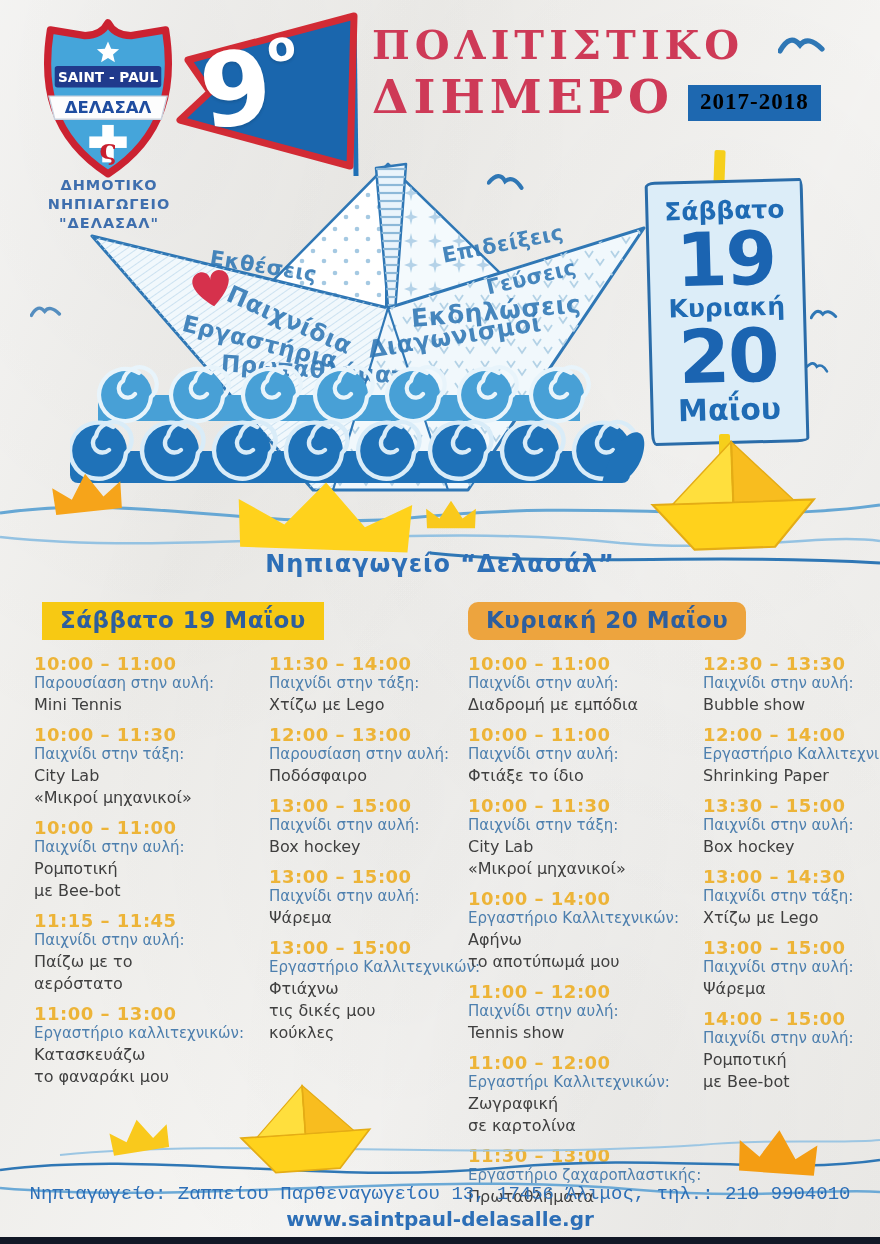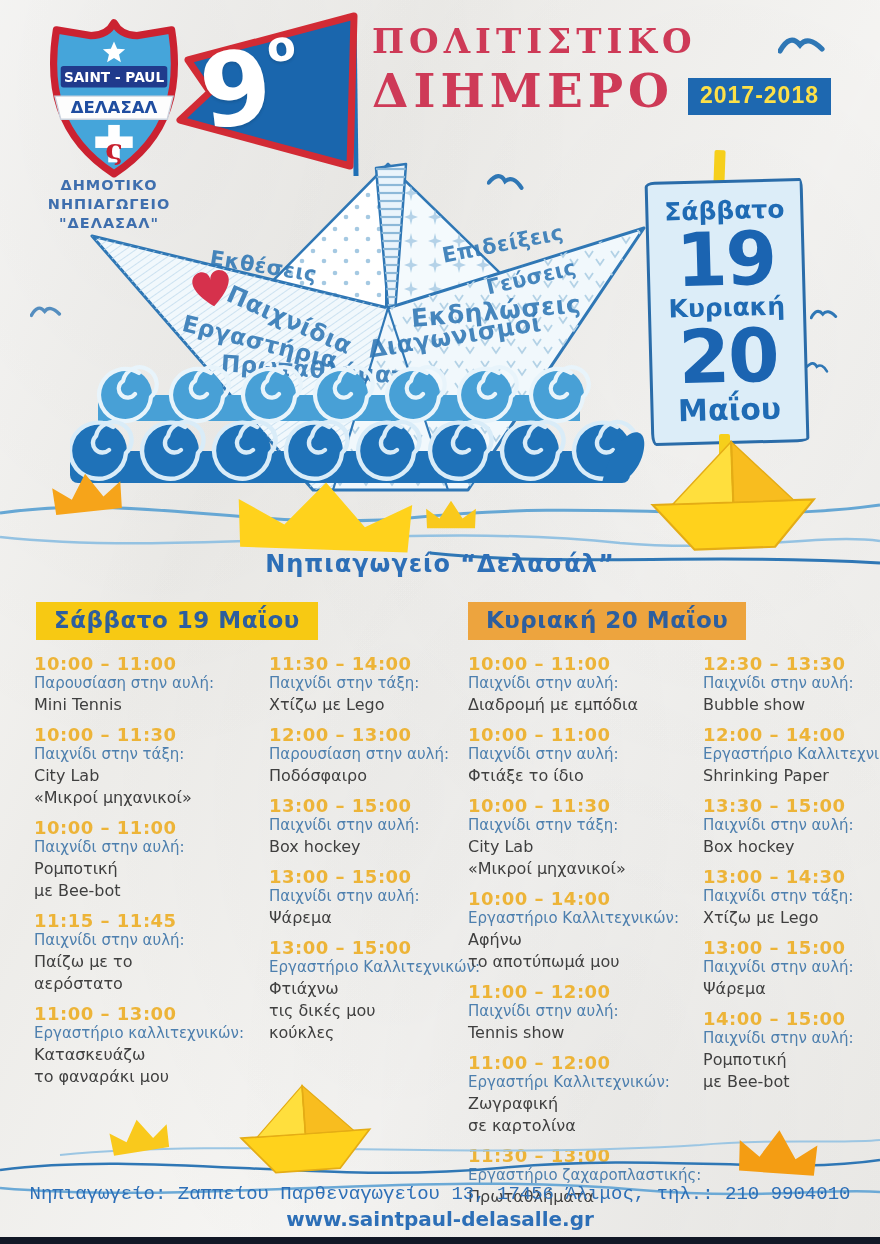--- a/index.html
+++ b/index.html
@@ -9,42 +9,42 @@
     background:#f3f2ef;
     background-image:
       radial-gradient(ellipse at 18% 8%, rgba(0,0,0,0.04), transparent 42%),
       radial-gradient(ellipse at 82% 28%, rgba(0,0,0,0.035), transparent 46%),
       radial-gradient(ellipse at 45% 64%, rgba(0,0,0,0.03), transparent 50%),
       radial-gradient(ellipse at 70% 90%, rgba(0,0,0,0.035), transparent 45%),
       linear-gradient(115deg, rgba(255,255,255,0.55), rgba(0,0,0,0.025) 30%, rgba(255,255,255,0.35) 62%, rgba(0,0,0,0.03));
   }
   .abs{position:absolute;}
   
-  .logo{left:42px;top:18px;width:144px;height:162px;}
+  .logo{left:36px;top:18px;width:144px;height:162px;}
   .school-name{
     left:14px;top:176px;width:190px;text-align:center;
     color:#3f6fae;font-weight:bold;font-size:14.5px;line-height:1.3;
     letter-spacing:1px;white-space:pre-line;
   }
   
   .flag{left:158px;top:8px;width:215px;height:170px;}
   .flag-number{
     left:200px;top:30px;color:#ffffff;font-weight:bold;
     font-size:102px;line-height:1;transform:rotate(-7deg);
     text-shadow:0 2px 3px rgba(0,0,0,0.12);
   }
   .flag-number sup{font-size:42px;vertical-align:58px;}
   
   .title{left:372px;top:24px;width:470px;color:#ce3a57;font-family:"DejaVu Serif",serif;font-weight:bold;}
-  .title-line1{font-size:34px;letter-spacing:5px;line-height:1.05;}
+  .title-line1{font-size:40px;letter-spacing:5px;line-height:1.05;}
   .title-row{display:flex;align-items:flex-end;margin-top:6px;}
   .title-line2{font-size:47px;letter-spacing:5px;line-height:1.05;}
   .year-badge{
-    margin-left:14px;margin-top:10px;background:#1e68b0;color:#fde047;
-    font-family:Liberation Sans, sans-serif;font-weight:bold;font-size:23px;
+    margin-left:14px;margin-top:10px;background:#1e68b0;color:#000000;
+    font-family:Liberation Serif, serif;font-weight:bold;font-size:23px;
     padding:4px 12px 6px;letter-spacing:1px;
   }
   
   .mast{background:#f6cf1b;width:11px;border-radius:2px;}
   .date-panel{
     left:648px;top:180px;width:152px;height:258px;
     background:#dcedf8;border:3px solid #2a6ca9;
     border-radius:10px 3px 12px 5px / 5px 11px 4px 12px;
     transform:rotate(-1.5deg);
     display:flex;flex-direction:column;align-items:center;justify-content:center;
@@ -61,22 +61,22 @@
   }
   
   .venue{left:0;top:550px;width:100%;text-align:center;color:#2d6fb7;font-weight:bold;font-size:24px;letter-spacing:1px;}
   
   .schedule{left:34px;top:602px;width:850px;display:flex;gap:18px;}
   .day{width:416px;}
   .day-badge{
     display:inline-block;font-size:23px;font-weight:bold;color:#2d5e9e;
     padding:5px 18px 7px;letter-spacing:0.5px;
   }
-  .day-badge.sat{background:#f7c913;margin-left:2px;}
-  .day-badge.sun{background:#eda43e;}
+  .day-badge.sat{background:#f7c913;margin-left:8px;}
+  .day-badge.sun{background:#eda43e;border-radius:10px;}
   .day-cols{display:flex;gap:30px;margin-top:15px;}
   .col{width:205px;}
   .entry{margin-bottom:10px;}
   .time{font-size:18px;line-height:18px;font-weight:bold;color:#edb438;letter-spacing:0.5px;white-space:nowrap;}
   .kind{font-size:15px;line-height:17px;color:#4d7fae;margin-top:2px;white-space:nowrap;}
   .activity{font-size:16px;line-height:22px;color:#3f3f3f;margin-top:2px;white-space:pre-line;}
   
   .footer{left:0;bottom:12px;width:100%;text-align:center;color:#2d6fb7;}
   .addr{font-size:19px;line-height:1.2;font-family:Liberation Mono, monospace;}
   .site{font-size:20px;font-weight:bold;line-height:1.3;}

